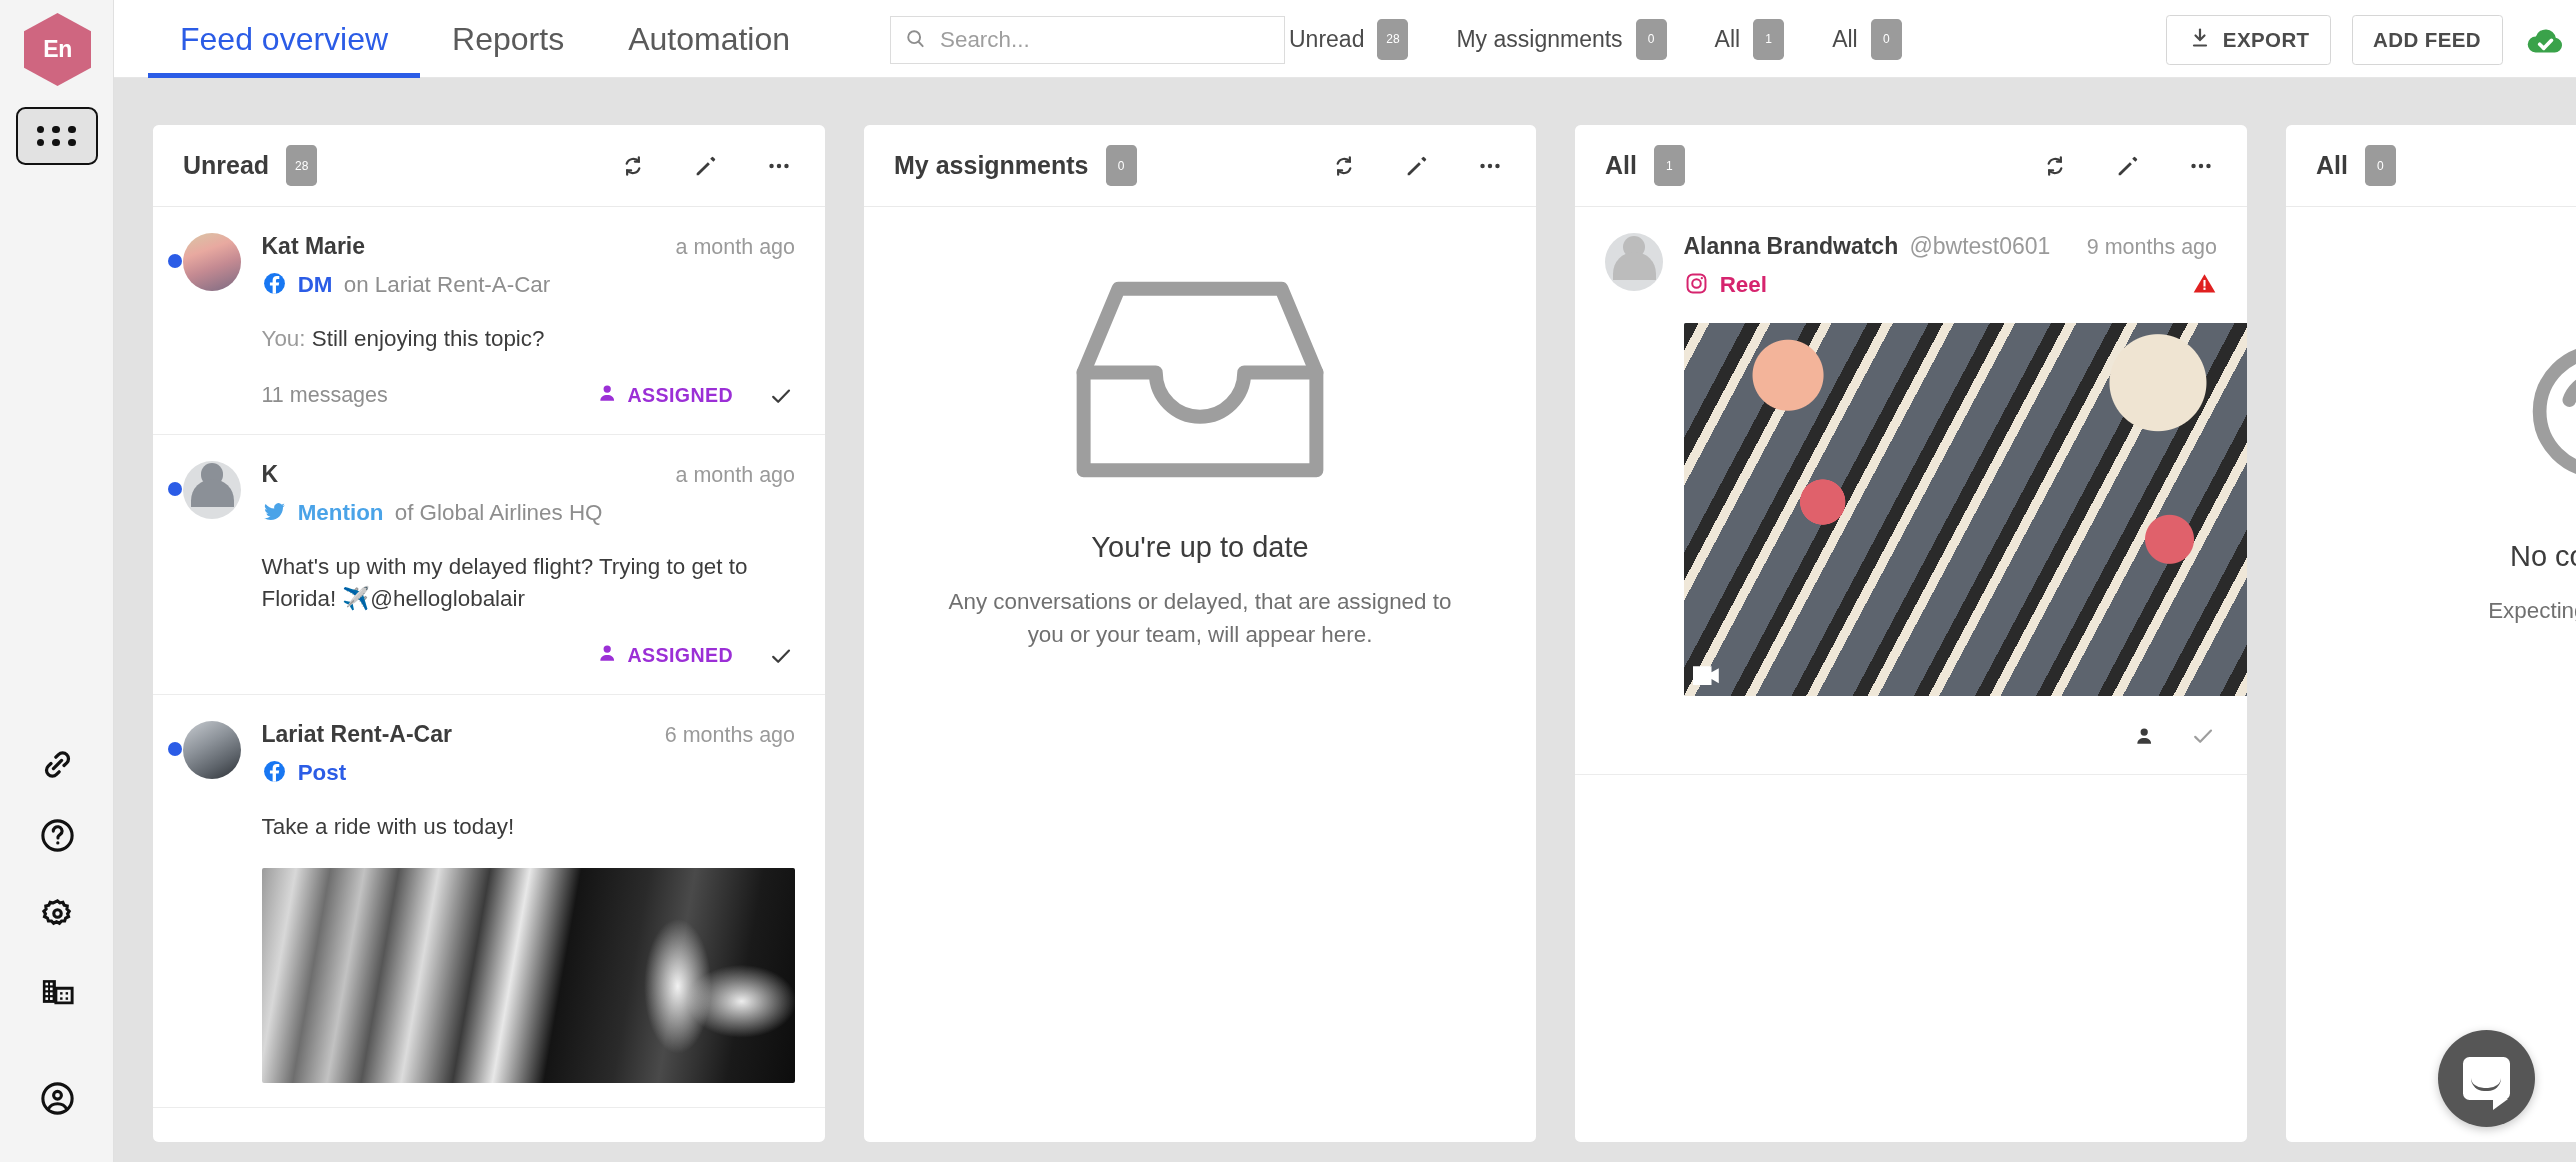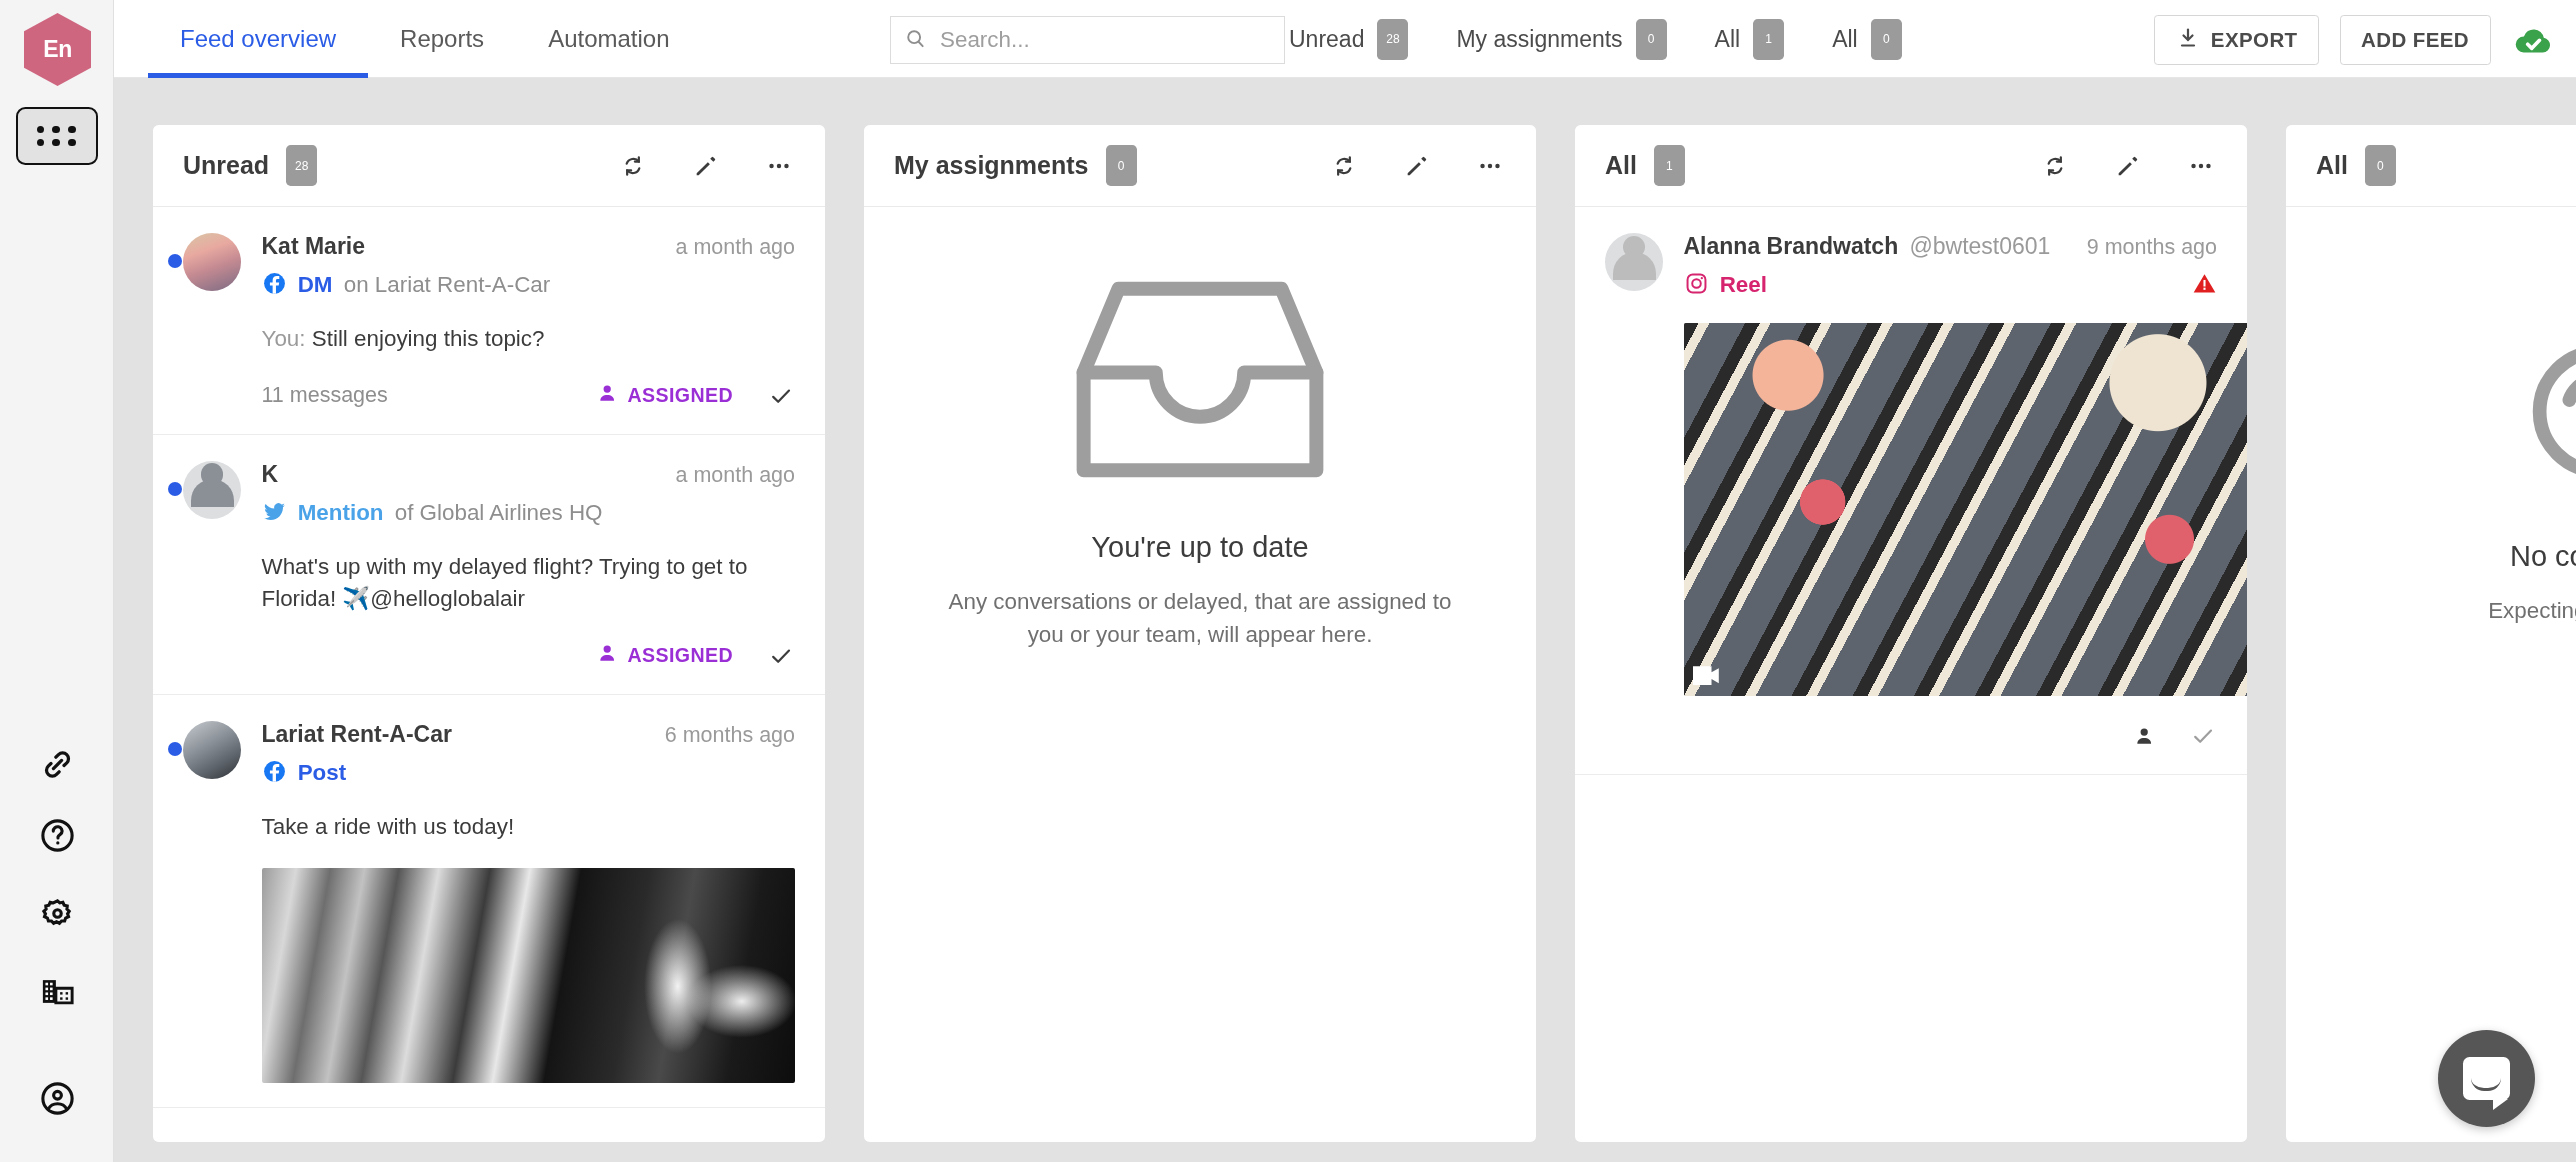--- a/index.html
+++ b/index.html
@@ -51,21 +51,21 @@
   #topbar {
     position: absolute; left: 114px; top: 0;
     width: 2462px; height: 78px;
     background: #fff;
     border-bottom: 0.9px solid #e6e6e6;
   }
   .nav-tabs { position: absolute; left: 34px; top: 0; height: 78px; display: flex; }
   .nav-tab {
     height: 78px; display: flex; align-items: center; justify-content: center;
     padding: 0 32px;
-    font-size: 24px; color: #5a5a5a; cursor: pointer;
+    font-size: 32px; color: #5a5a5a; cursor: pointer;
     position: relative;
   }
   .nav-tab.active { color: #2b5ce6; }
   .nav-tab.active::after {
     content: ""; position: absolute; left: 0; right: 0; bottom: 0;
     height: 4.7px; background: #2b5ce6;
   }
 
   #search-box {
     position: absolute; left: 776px; top: 16px;
@@ -89,21 +89,21 @@
     margin-right: 48px;
   }
   .count-badge {
     background: #9b9b9b; color: #fff;
     border-radius: 4.7px;
     min-width: 31px; height: 41px;
     display: flex; align-items: center; justify-content: center;
     font-size: 12px; padding: 0 7.5px;
   }
 
-  .top-actions { position: absolute; right: 20px; top: 15px; display: flex; align-items: center; gap: 20.5px; }
+  .top-actions { position: absolute; right: 8px; top: 15px; display: flex; align-items: center; gap: 20.5px; }
   .btn-outline {
     height: 50px; border: 0.9px solid #d6d6d6; background: #fff;
     border-radius: 3.7px; padding: 0 20.5px;
     display: flex; align-items: center; gap: 11.2px;
     font-size: 20.5px; font-weight: bold; color: #4b4b4b;
     letter-spacing: 0.4px; cursor: pointer;
     font-family: "Liberation Sans", sans-serif;
   }
   .btn-outline svg { width: 24px; height: 24px; }
   #cloud-status { width: 45px; height: 45px; display:flex; align-items:center; justify-content:center; }

